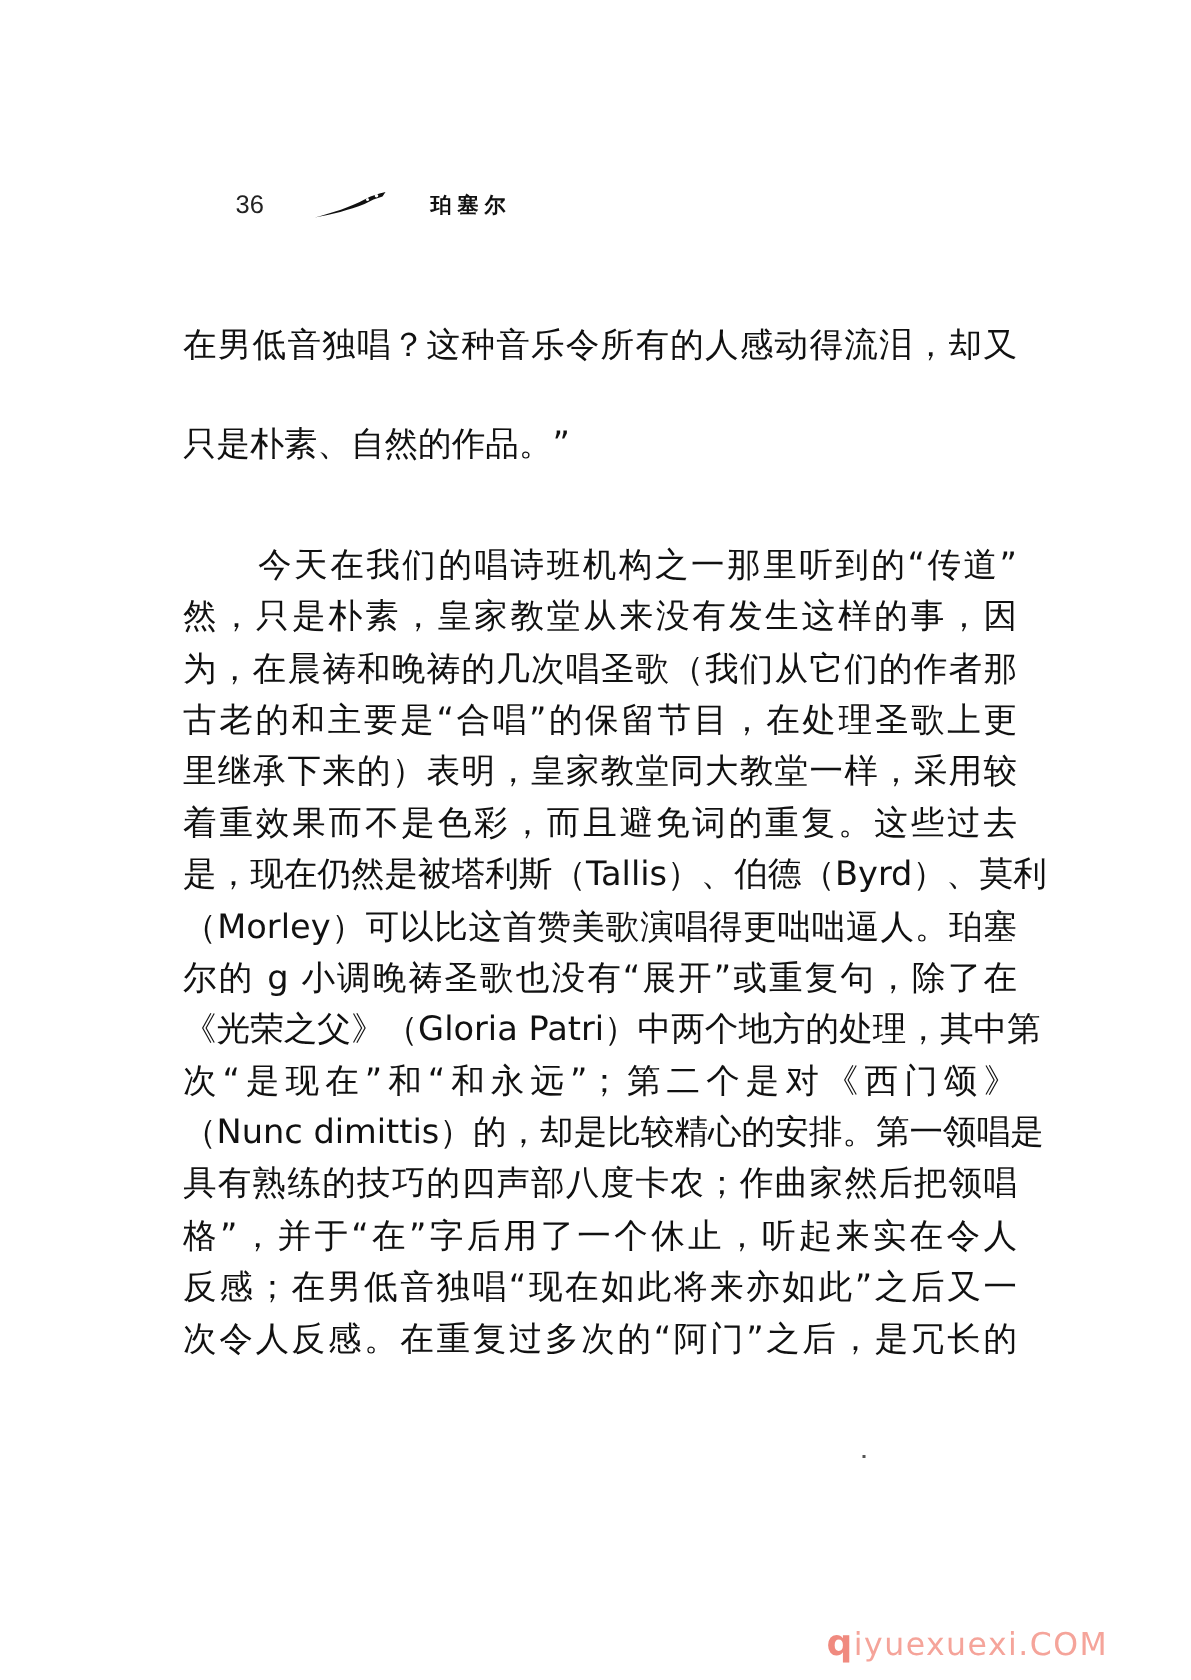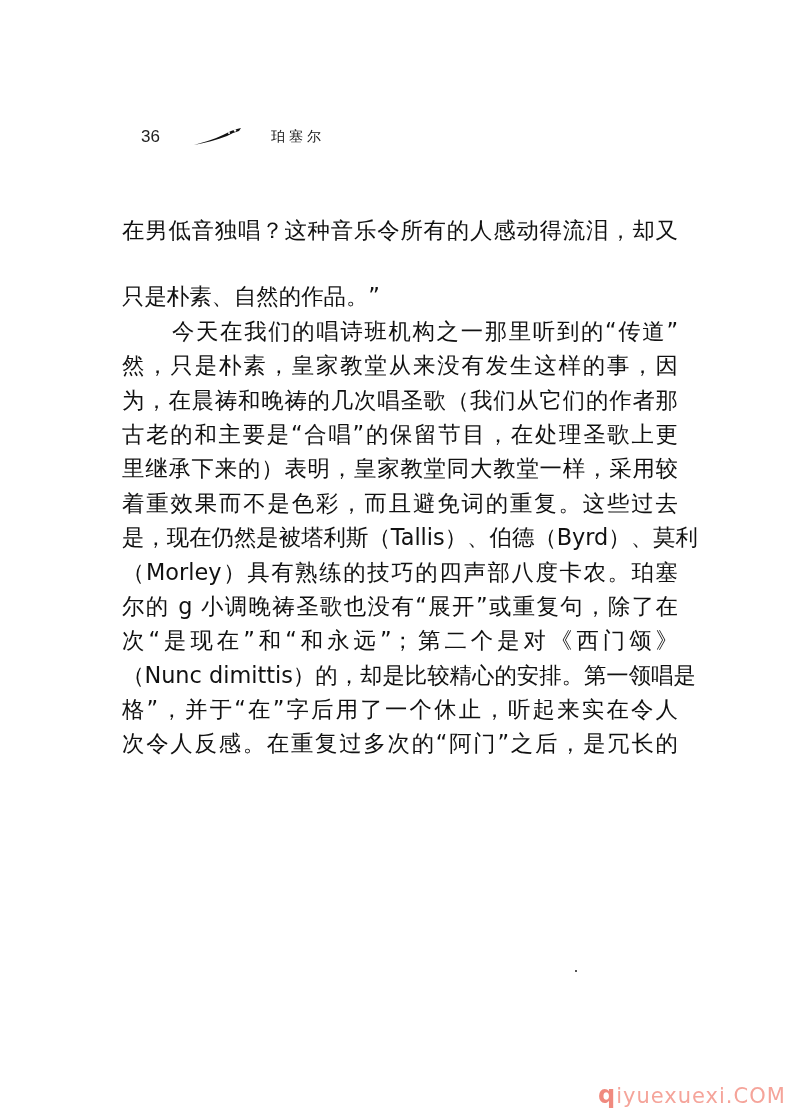--- a/index.html
+++ b/index.html
@@ -1,33 +1,33 @@
 <!DOCTYPE html>
 <html><head>
 <meta charset="utf-8">
 <style>
   html, body { margin: 0; padding: 0; }
   body {
     width: 794px; height: 1120px; background: #ffffff; position: relative; overflow: hidden;
     font-family: "DejaVu Sans", sans-serif; color: #111;
   }
   .page-header { position: absolute; top: 122px; left: 141px; height: 30px; display: flex; align-items: center; }
-  .page-number { font-family: "Liberation Sans", sans-serif; font-size: 17px; color: #222; width: 52px; }
+  .page-number { font-family: "Liberation Sans", sans-serif; font-size: 17px; color: #222; width: 52px; margin-left: 16px; }
   .quill { width: 50px; height: 20px; margin-right: 28px; }
-  .running-title { font-size: 14px; font-weight: normal; letter-spacing: 4px; color: #111; }
+  .running-title { font-size: 14px; font-weight: bold; letter-spacing: 4px; color: #111; }
   .body-text { position: absolute; top: 213px; left: 122px; width: 556px; }
   .line {
     height: 34.4px; line-height: 34.4px; font-size: 22.4px; white-space: nowrap;
     text-align: justify; text-align-last: justify; letter-spacing: 0px;
   }
   .line.last { text-align-last: left; margin-top: 32px; }
-  .line.indent { padding-left: 50px; }
+  .line.indent { padding-left: 50px; margin-top: 46px; }
   .dot-mark { position: absolute; left: 575px; top: 970px; width: 2px; height: 2px; background: #555; }
   .watermark {
-    position: absolute; left: 598px; top: 1081px; font-family: "DejaVu Sans", sans-serif;
+    position: absolute; left: 551px; top: 1081px; font-family: "DejaVu Sans", sans-serif;
     font-size: 21px; color: #f5a49a; letter-spacing: 1px;
   }
   .watermark .q { font-weight: bold; font-size: 24px; color: #f08a7f; }
 </style>
 </head>
 <body>
 
 <div class="page-header">
   <span class="page-number">36</span>
   <svg class="quill" viewBox="0 0 50 20">
@@ -41,25 +41,28 @@
 <div class="body-text">
   <div class="line">在男低音独唱？这种音乐令所有的人感动得流泪，却又</div>
   <div class="line last">只是朴素、自然的作品。”</div>
   <div class="line indent">今天在我们的唱诗班机构之一那里听到的“传道”</div>
   <div class="line">然，只是朴素，皇家教堂从来没有发生这样的事，因</div>
   <div class="line">为，在晨祷和晚祷的几次唱圣歌（我们从它们的作者那</div>
   <div class="line">古老的和主要是“合唱”的保留节目，在处理圣歌上更</div>
   <div class="line">里继承下来的）表明，皇家教堂同大教堂一样，采用较</div>
   <div class="line">着重效果而不是色彩，而且避免词的重复。这些过去</div>
   <div class="line">是，现在仍然是被塔利斯（Tallis）、伯德（Byrd）、莫利</div>
-  <div class="line">（Morley）具有熟练的技巧的四声部八度卡农。珀塞</div>
+  <div class="line">（Morley）可以比这首赞美歌演唱得更咄咄逼人。珀塞</div>
   <div class="line">尔的 g 小调晚祷圣歌也没有“展开”或重复句，除了在</div>
+  <div class="line">《光荣之父》（Gloria Patri）中两个地方的处理，其中第</div>
   <div class="line">次“是现在”和“和永远”；第二个是对《西门颂》</div>
   <div class="line">（Nunc dimittis）的，却是比较精心的安排。第一领唱是</div>
+  <div class="line">具有熟练的技巧的四声部八度卡农；作曲家然后把领唱</div>
   <div class="line">格”，并于“在”字后用了一个休止，听起来实在令人</div>
+  <div class="line">反感；在男低音独唱“现在如此将来亦如此”之后又一</div>
   <div class="line">次令人反感。在重复过多次的“阿门”之后，是冗长的</div>
 </div>
 
 <div class="dot-mark"></div>
 
 <div class="watermark">
   <span class="q">q</span><span>iyuexuexi.COM</span>
 </div>
 
 </body></html>

